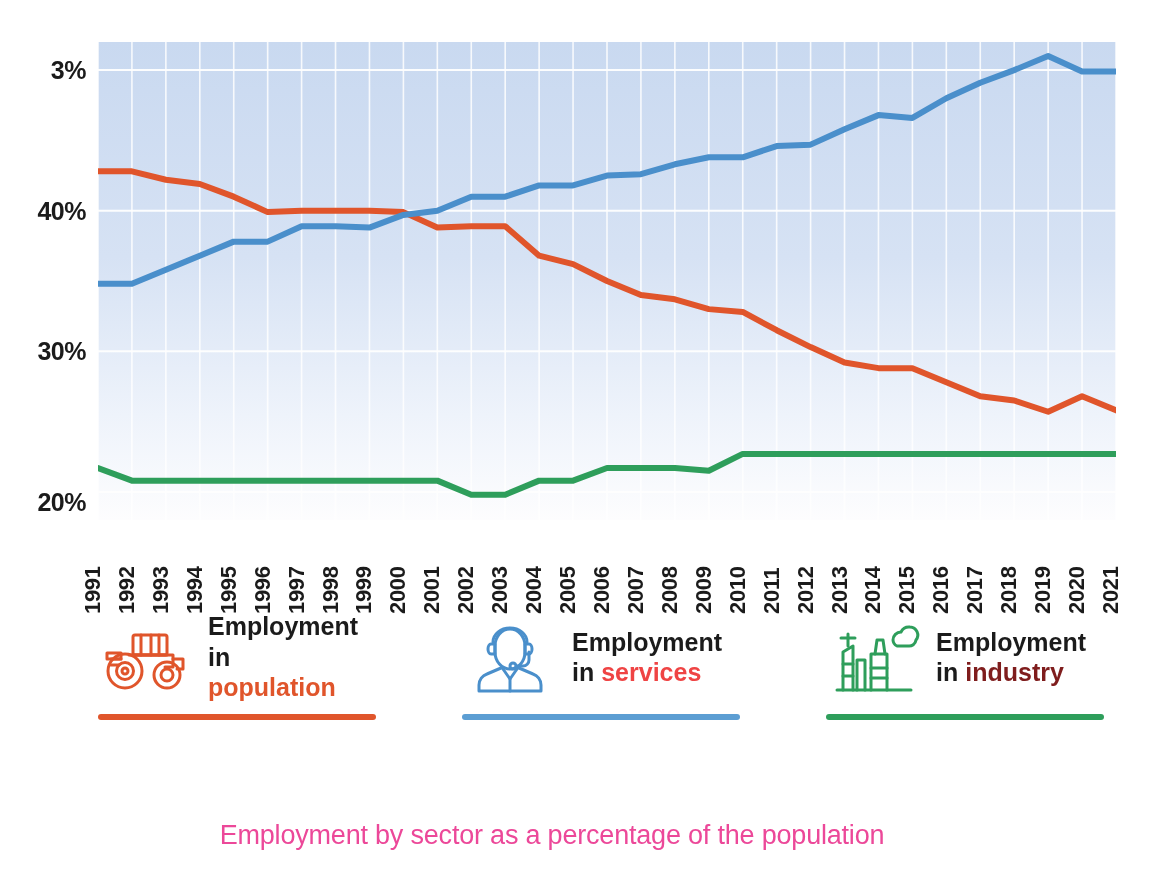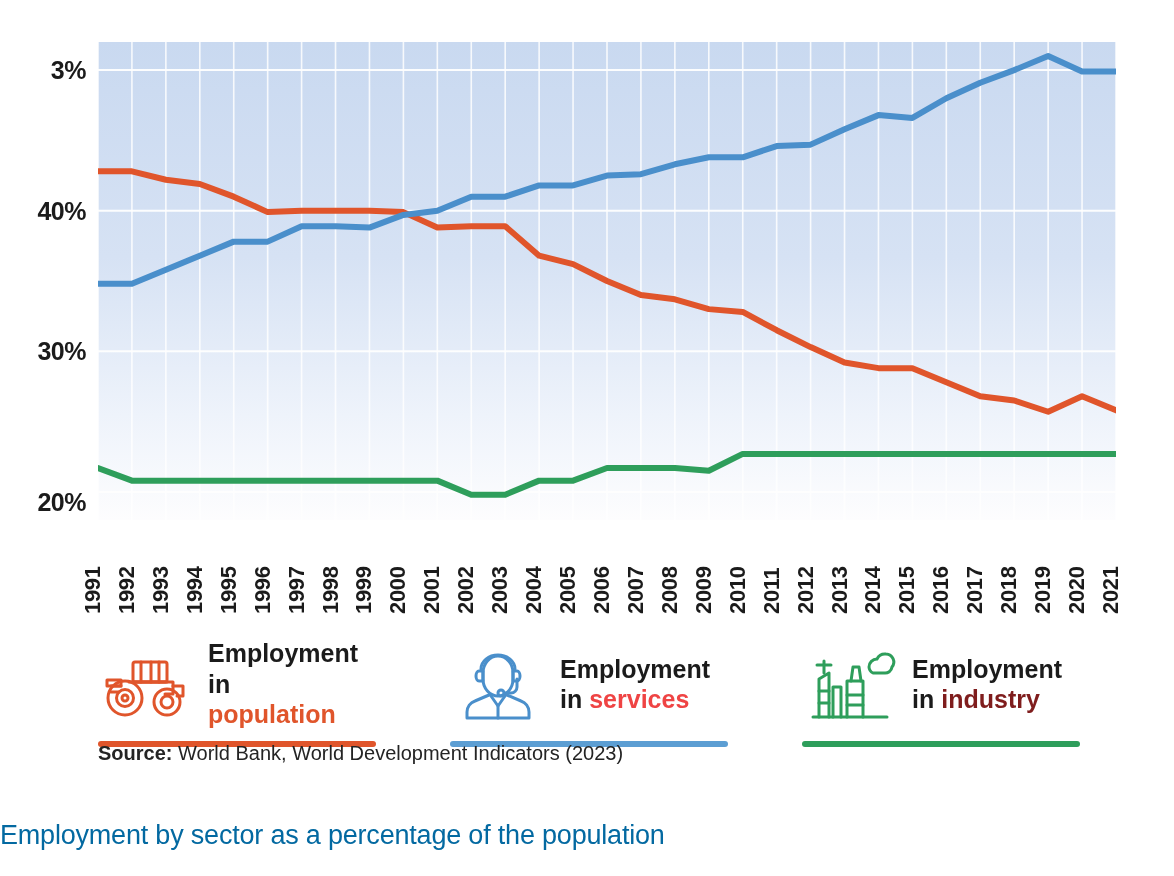--- a/index.html
+++ b/index.html
@@ -73,22 +73,21 @@
   }
 
   
   #legend {
     position: absolute;
     left: 98px;
     top: 618px;
     width: 1018px;
     height: 102px;
     display: flex;
-    gap: 0;
-    margin-top: 27px;
+    gap: 12px;
   }
   .legend-item {
     position: relative;
     width: 290px;
     height: 102px;
     margin-right: 92px;
   }
   .legend-row {
     display: flex;
     align-items: center;
@@ -128,23 +127,23 @@
     color: #242424;
   }
   #source b { font-weight: 700; }
 
   
   #caption {
     position: absolute;
     left: 0;
     top: 820px;
     width: 1104px;
-    text-align: left;
+    text-align: center;
     font-size: 27px;
-    color: #0369a1;
+    color: #ec4899;
     letter-spacing: -0.2px;
   }
 </style>
 </head>
 <body>
 
 <div id="page">
 
   <div class="ytick-holder" id="yticks">
       <div class="ylabel" style="top:502px">20%</div>
@@ -301,19 +300,16 @@
         </span>
         <span class="legend-text">
           <span>Employment</span><br>
           <span>in </span><span class="accent" style="color:#7f1d1d">industry</span>
         </span>
       </div>
       <div class="legend-bar" style="background:#2e9e5b"></div>
     </div>
   </div>
 
-  <div id="source">
-    <b>Source:</b><span> World Bank, World Development Indicators (2023)</span>
-  </div>
 
   <div id="caption">Employment by sector as a percentage of the population</div>
 
 </div>
 
 </body></html>

